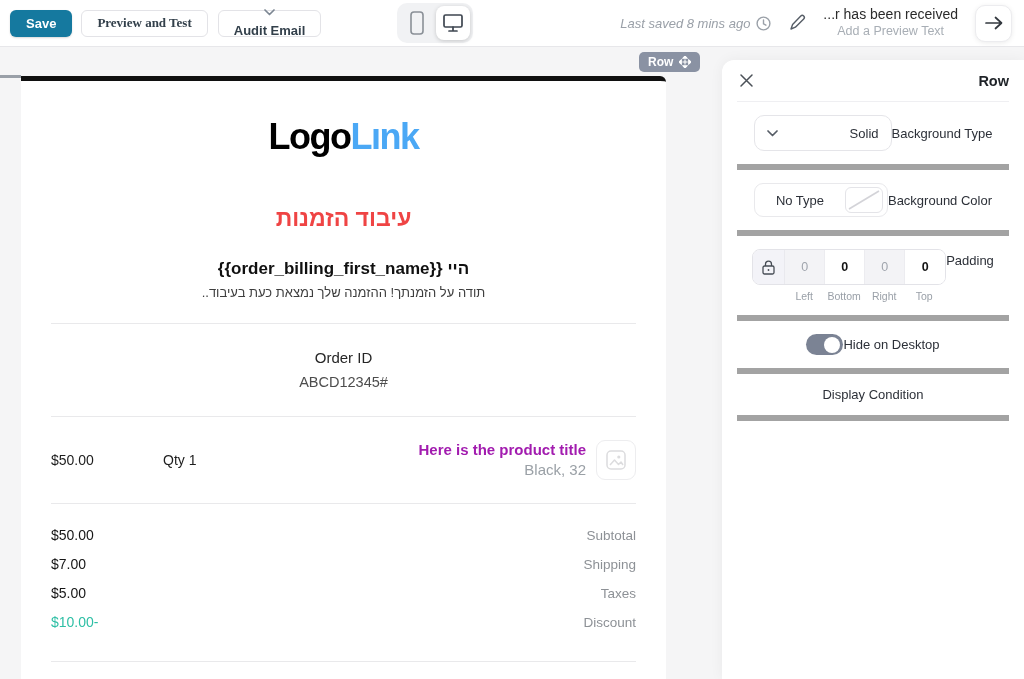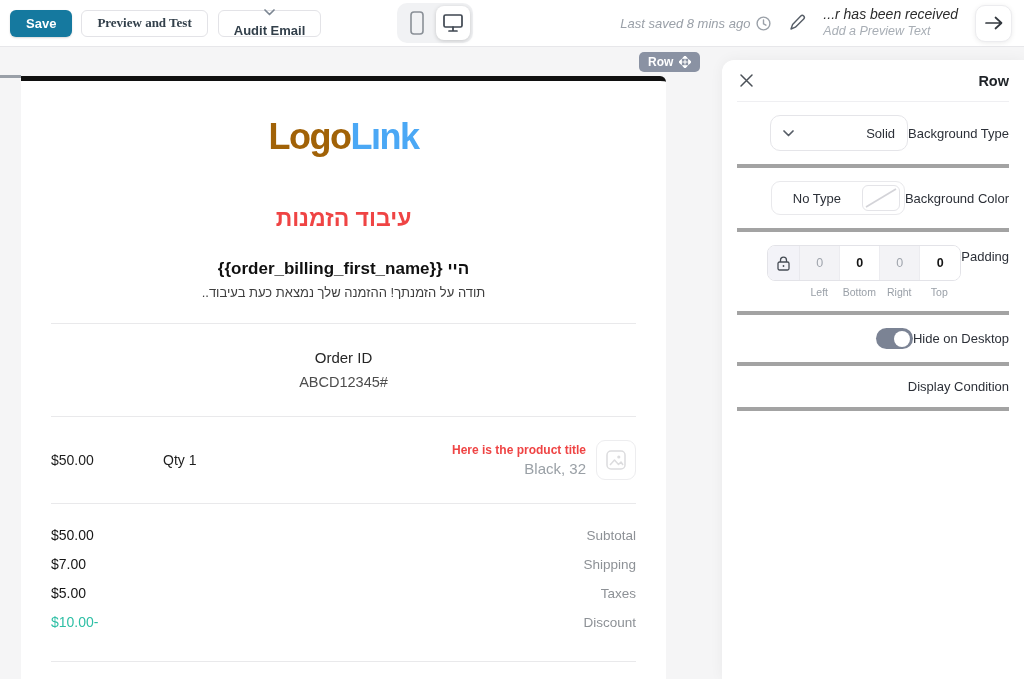--- a/index.html
+++ b/index.html
@@ -28,77 +28,77 @@
   .device-toggle { margin-left:76px; background:#f1f2f4; border-radius:10px;
     padding:3px; display:flex; align-items:center; gap:2px; }
   .device-btn { width:34px; height:34px; display:flex; align-items:center; justify-content:center;
     border:none; background:transparent; border-radius:8px; cursor:pointer; }
   .device-btn.selected { background:#fff; box-shadow:0 1px 4px rgba(0,0,0,.18); }
 
   .right-group { margin-left:auto; display:flex; align-items:center; gap:17px; padding-right:2px; }
   .last-saved { display:flex; align-items:center; gap:6px; color:#9aa0a8;
     font-size:13px; font-style:italic; }
   .pencil-btn { background:none; border:none; cursor:pointer; display:flex; }
-  .subject-block { text-align:left; line-height:1.25; cursor:pointer;font-style:italic; }
+  .subject-block { text-align:center; line-height:1.25; cursor:pointer; }
   .subject-line { font-size:14px; color:#2b2b2b; font-weight:500; }
   .subject-sub { font-size:12.5px; color:#a8aeb5; }
   .arrow-btn { width:37px; height:37px; border-radius:10px; border:1px solid #ececef;
     background:#fff; box-shadow:0 1px 5px rgba(0,0,0,.08); display:flex;
     align-items:center; justify-content:center; cursor:pointer; }
 
   
   .row-badge { position:absolute; top:52px; left:639px; z-index:4;
     background:#8a92a3; color:#fff; border-radius:5px; padding:3px 9px;
     display:flex; align-items:center; gap:6px; font-size:12px; font-weight:600; cursor:grab; }
   .border-stub { position:absolute; top:75px; left:0; width:21px; height:3px; background:#9aa0a8; }
 
   .email-canvas { position:absolute; top:76px; left:21px; width:645px; bottom:0;
     background:#fff; border-top:5px solid #101010; border-top-right-radius:6px; overflow:hidden; }
   .logo-block { text-align:center; padding-top:36px; font-size:36px; font-weight:800;
     letter-spacing:-1.5px; line-height:1.1; }
-  .logo-black { color:#a16207; }
+  .logo-black { color:#000000; }
   .logo-blue { color:#4ba8f5; }
   .heb-heading { margin-top:48px; text-align:center; direction:rtl;
     font-size:23px; font-weight:700; color:#ef4444; }
   .heb-greeting { margin-top:27px; text-align:center; direction:rtl;
     font-size:17px; font-weight:700; color:#101010; }
   .heb-intro { margin-top:6px; text-align:center; direction:rtl;
     font-size:13px; color:#3e3e3e; }
   .divider { border-top:1px solid #e9e9eb; margin:0 30px; }
   .d1 { margin-top:23px; }
   .order-block { text-align:center; padding:25px 0 26px; }
   .order-label { font-size:15px; color:#262626; }
   .order-value { font-size:14.5px; color:#4d4d4d; margin-top:8px; }
   .product-row { display:flex; align-items:center; padding:23px 30px; }
   .p-price { width:112px; font-size:14px; color:#1d1d1d; }
   .p-qty { width:110px; font-size:14px; color:#1d1d1d; }
   .p-right { margin-left:auto; text-align:right; }
-  .p-title { font-size:12px; font-weight:700; color:#ef4444; }
+  .p-title { font-size:15px; font-weight:700; color:#a21caf; }
   .p-variant { font-size:15px; color:#9aa0a6; margin-top:3px; }
   .p-img { width:40px; height:40px; border:1px solid #ededef; border-radius:9px;
     margin-left:10px; display:flex; align-items:center; justify-content:center; flex:0 0 auto; }
   .totals { padding:17px 30px 10px; }
   .t-row { display:flex; justify-content:space-between; align-items:center; padding:6.5px 0; }
   .t-amount { font-size:14px; color:#161616; }
   .t-amount.teal { color:#2ebfa5; }
   .t-label { font-size:13.5px; color:#8d9196; }
   .d4 { margin-top:14px; }
   .total-row { display:flex; justify-content:space-between; align-items:center; padding:17px 30px; }
   .total-amount,.total-label { font-size:15px; font-weight:700; color:#0f0f0f; }
 
   
   .panel { position:absolute; top:60px; left:722px; right:0; bottom:0;
     background:#fff; border-top-left-radius:12px; box-shadow:0 0 14px rgba(0,0,0,.05);
     padding:0 15px; z-index:3; }
   .panel-header { height:42px; display:flex; align-items:center; justify-content:space-between;
     border-bottom:1px solid #efeff2; }
   .close-btn { background:none; border:none; cursor:pointer; display:flex; padding:2px; }
   .panel-title { font-size:14.5px; font-weight:700; color:#1f2328; }
-  .prow { display:flex; align-items:center; justify-content:flex-end;
-    border-bottom:4px solid #a3a3a3; padding:13px 0; }
+  .prow { display:flex; align-items:center; justify-content:center;
+    border-bottom:6px solid #a3a3a3; padding:13px 0; }
   .plabel { font-size:13px; font-weight:500; color:#2c3038; }
   .select-box { width:138px; height:36px; border:1px solid #e5e5e9; border-radius:10px;
     background:#fff; display:flex; align-items:center; padding:0 12px; cursor:pointer; }
   .select-box .value { margin-left:auto; font-size:13px; color:#2c3038; }
   .nocolor-btn { width:134px; height:34px; border:1px solid #e9e9ec; border-radius:9px;
     background:#fff; display:flex; align-items:center; padding:0 4px 0 0; cursor:pointer; }
   .nocolor-btn .value { flex:1; text-align:center; font-size:13px; color:#2c3038; }
   .swatch { width:38px; height:26px; border:1px solid #e4e4e8; border-radius:6px;
     display:flex; align-items:center; justify-content:center; background:#fff; }
   .prow.padding-row { align-items:flex-start; }

